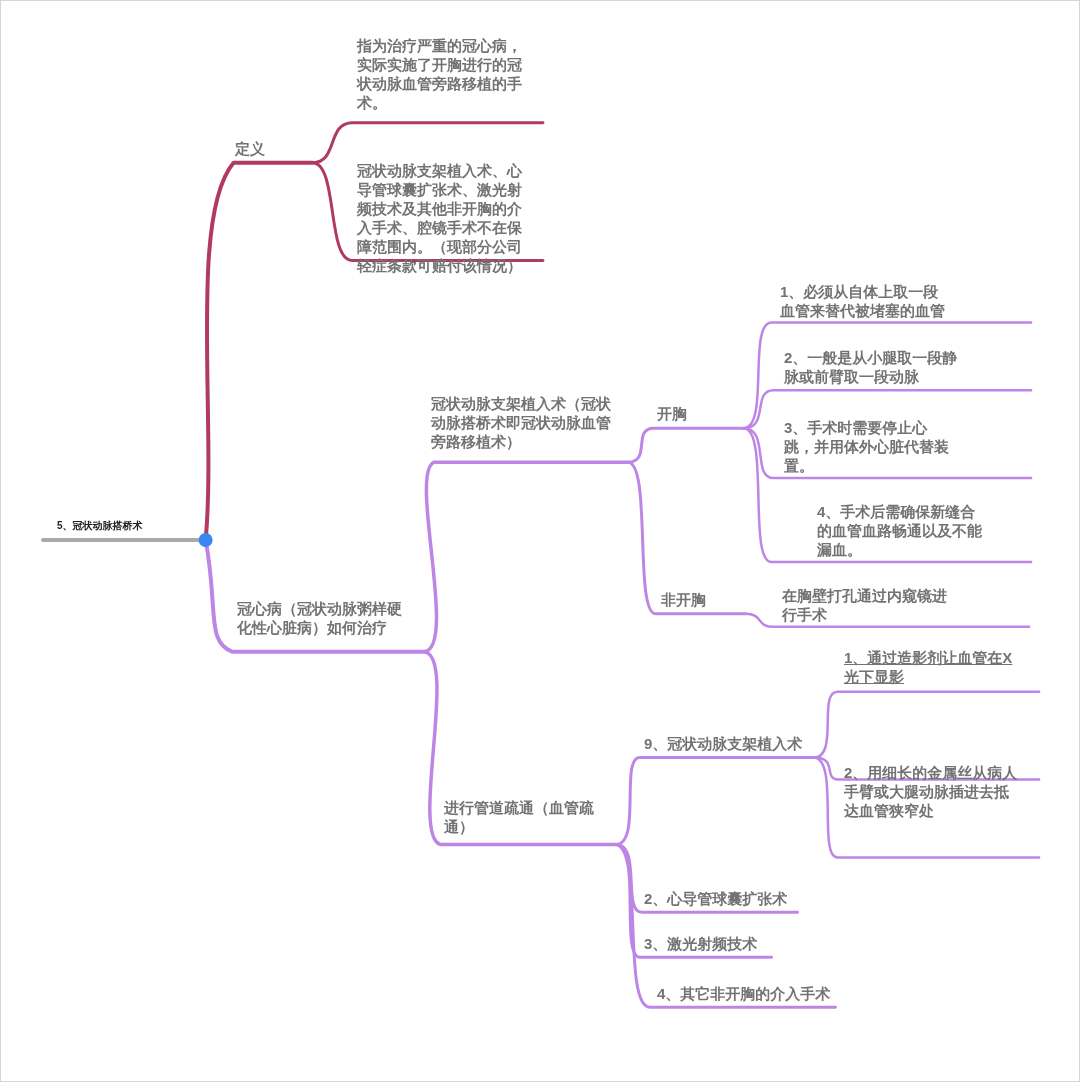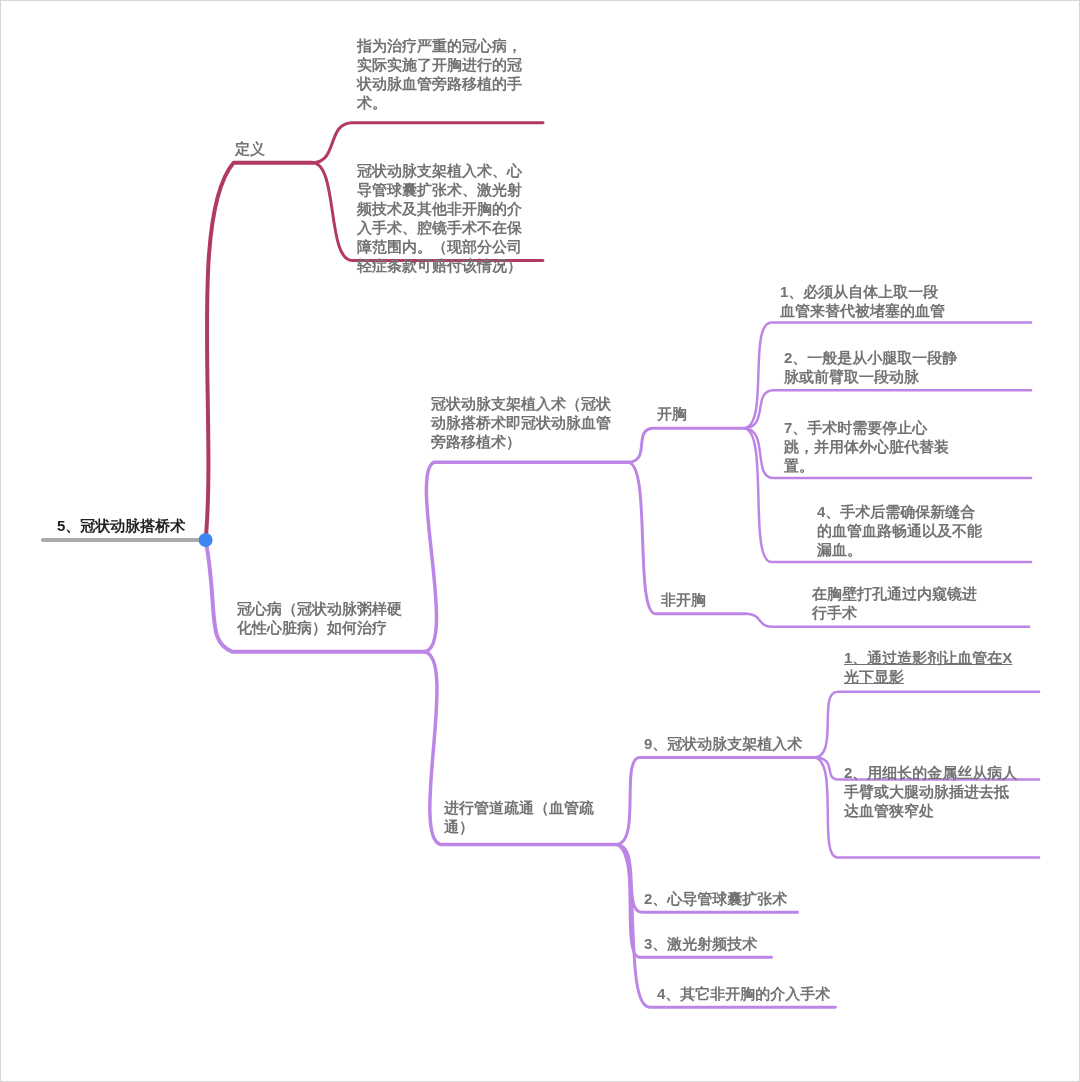--- a/index.html
+++ b/index.html
@@ -23,21 +23,21 @@
   .w25{stroke-width:2.5px;}
   .node{
     position:absolute;
     font-size:15px;
     line-height:19px;
     font-weight:600;
     color:#737373;
     letter-spacing:0;
   }
   .nowrap{white-space:nowrap;}
-  .root-label{font-weight:700;font-size:15px;color:#222;}
+  .root-label{font-weight:700;font-size:10px;color:#222;}
 </style>
 </head>
 <body>
 
 <div class="canvas">
 
   <svg class="links" viewBox="0 0 1080 1082">
 
     <line x1="42" y1="540" x2="205" y2="540" class="edge-gray w4"></line>
 
@@ -77,25 +77,25 @@
   <div class="node" style="left:356px;top:35px;width:176px;">指为治疗严重的冠心病，实际实施了开胸进行的冠状动脉血管旁路移植的手术。</div>
   <div class="node" style="left:356px;top:142px;width:176px;margin-top:18px;">冠状动脉支架植入术、心导管球囊扩张术、激光射频技术及其他非开胸的介入手术、腔镜手术不在保障范围内。（现部分公司轻症条款可赔付该情况）</div>
 
   <div class="node" style="left:236px;top:598px;width:176px;">冠心病（冠状动脉粥样硬化性心脏病）如何治疗</div>
 
   <div class="node" style="left:430px;top:393px;width:182px;">冠状动脉支架植入术（冠状动脉搭桥术即冠状动脉血管旁路移植术）</div>
 
   <div class="node nowrap" style="left:656px;top:403px;">开胸</div>
   <div class="node" style="left:779px;top:281px;width:172px;">1、必须从自体上取一段血管来替代被堵塞的血管</div>
   <div class="node" style="left:783px;top:347px;width:182px;">2、一般是从小腿取一段静脉或前臂取一段动脉</div>
-  <div class="node" style="left:783px;top:417px;width:168px;">7、手术时需要停止心跳，并用体外心脏代替装置。</div>
+  <div class="node" style="left:783px;top:417px;width:168px;">3、手术时需要停止心跳，并用体外心脏代替装置。</div>
   <div class="node" style="left:816px;top:501px;width:172px;">4、手术后需确保新缝合的血管血路畅通以及不能漏血。</div>
 
   <div class="node nowrap" style="left:660px;top:589px;">非开胸</div>
-  <div class="node" style="left:811px;top:585px;width:176px;font-family:Liberation Mono, monospace;">在胸壁打孔通过内窥镜进行手术</div>
+  <div class="node" style="left:781px;top:585px;width:176px;">在胸壁打孔通过内窥镜进行手术</div>
 
   <div class="node" style="left:443px;top:797px;width:162px;">进行管道疏通（血管疏通）</div>
 
   <div class="node nowrap" style="left:643px;top:733px;">9、冠状动脉支架植入术</div>
   <div class="node" style="left:843px;top:647px;width:182px;text-decoration:underline;">1、通过造影剂让血管在X光下显影</div>
   <div class="node" style="left:843px;top:715px;width:174px;margin-top:47px;">2、用细长的金属丝从病人手臂或大腿动脉插进去抵达血管狭窄处</div>
 
   <div class="node nowrap" style="left:643px;top:888px;text-align:center;">2、心导管球囊扩张术</div>
   <div class="node nowrap" style="left:643px;top:933px;">3、激光射频技术</div>
   <div class="node nowrap" style="left:656px;top:983px;text-align:right;">4、其它非开胸的介入手术</div>

